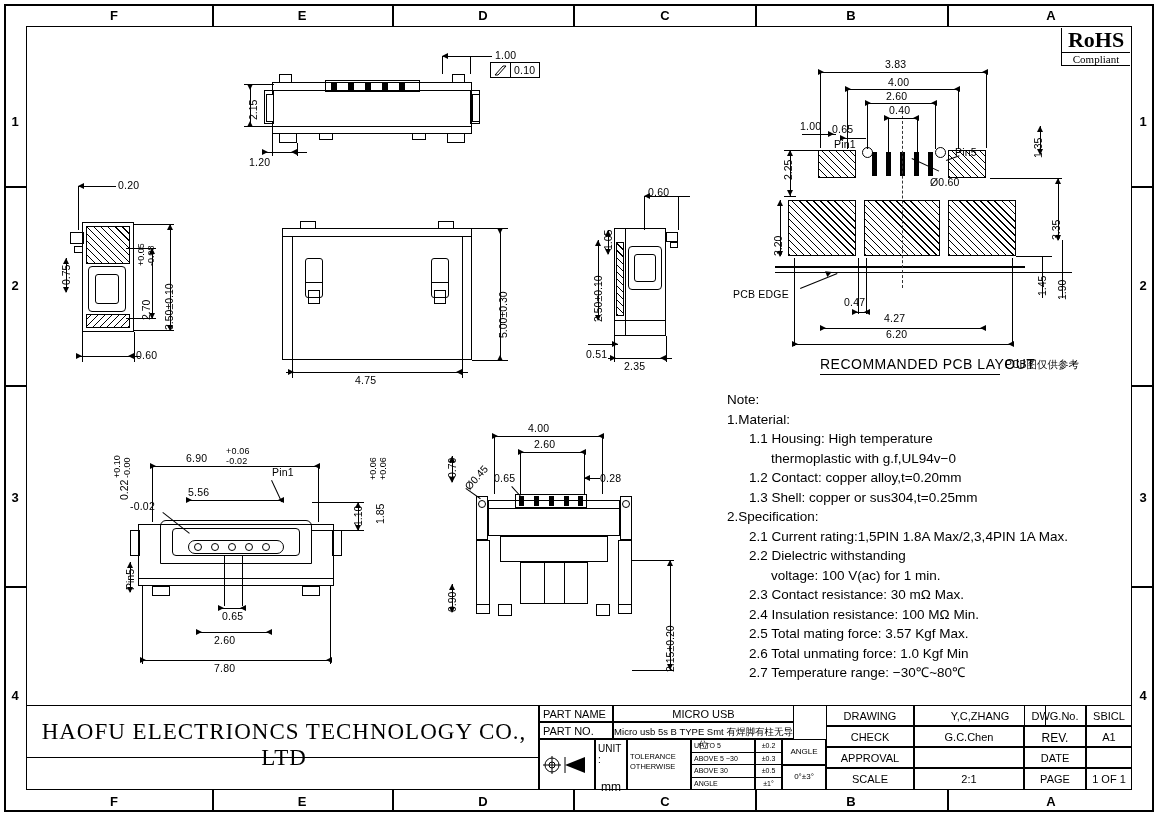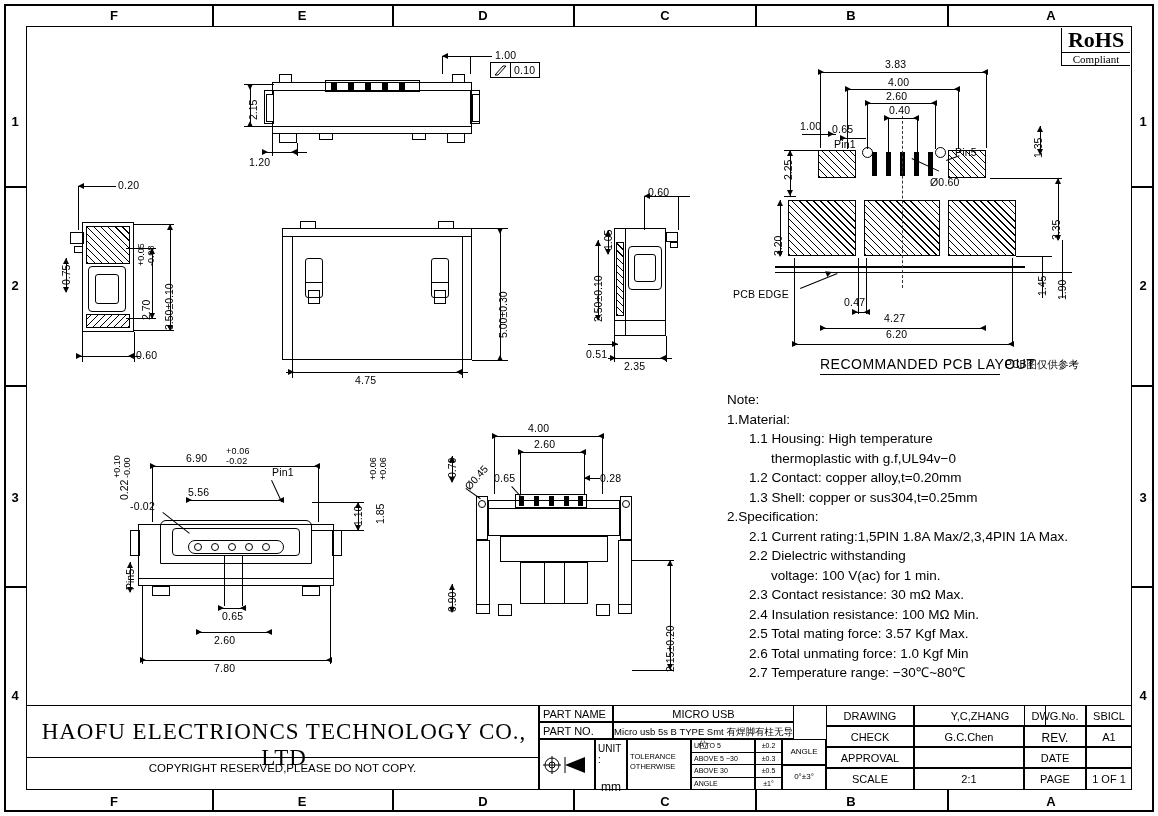--- a/index.html
+++ b/index.html
@@ -577,21 +577,20 @@
     <div class="ind1">2.7 Temperature range: −30℃~80℃</div>
   </div>
 
   <div id="title">
 
     <div class="ln lnh" style="left:0;top:0;width:1106px;"></div>
 
     <div id="company">
       <div class="cname">HAOFU ELECTRIONCS TECHNOLOGY CO., LTD</div>
       <div class="crule"></div>
-      <div class="copy">COPYRIGHT RESERVED,PLEASE DO NOT COPY.</div>
     </div>
 
     <div class="cell" style="left:513px;top:0;width:74px;height:17px;">
       <div style="font-size:11px;padding:2px 3px;">PART NAME</div>
     </div>
     <div class="cell" style="left:587px;top:0;width:181px;height:17px;">
       <div style="font-size:11px;text-align:center;padding:2px 0;">MICRO USB</div>
     </div>
 
     <div class="cell" style="left:513px;top:17px;width:74px;height:17px;">

